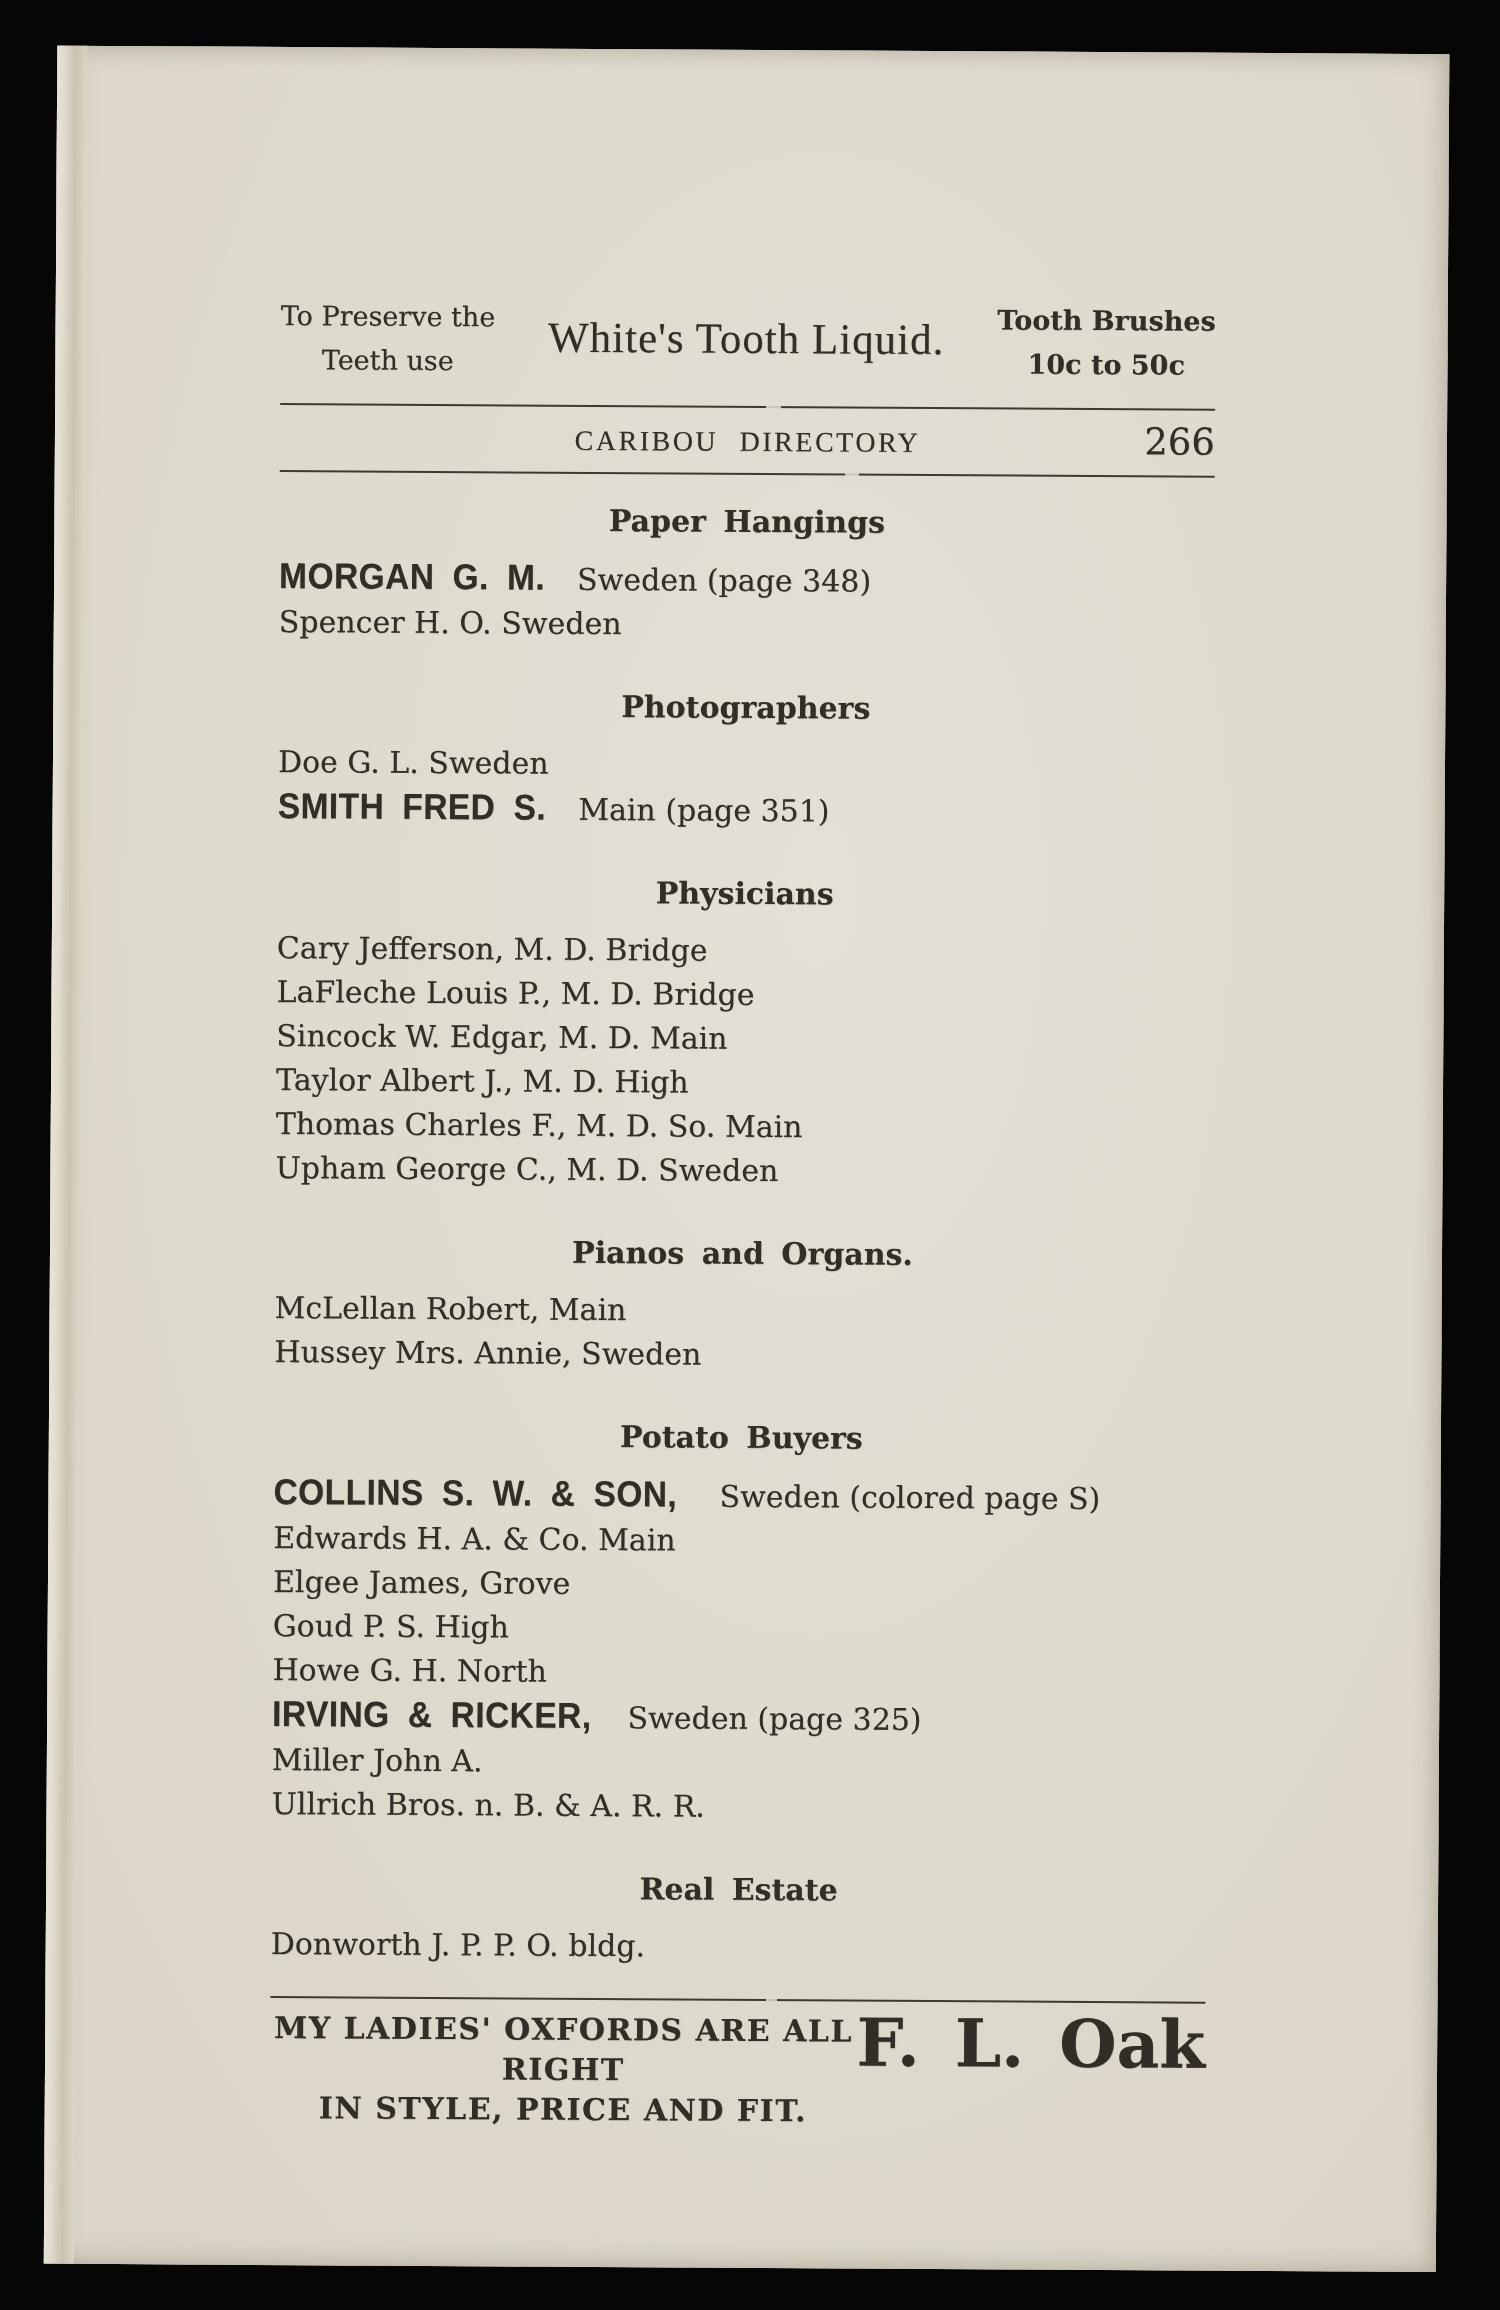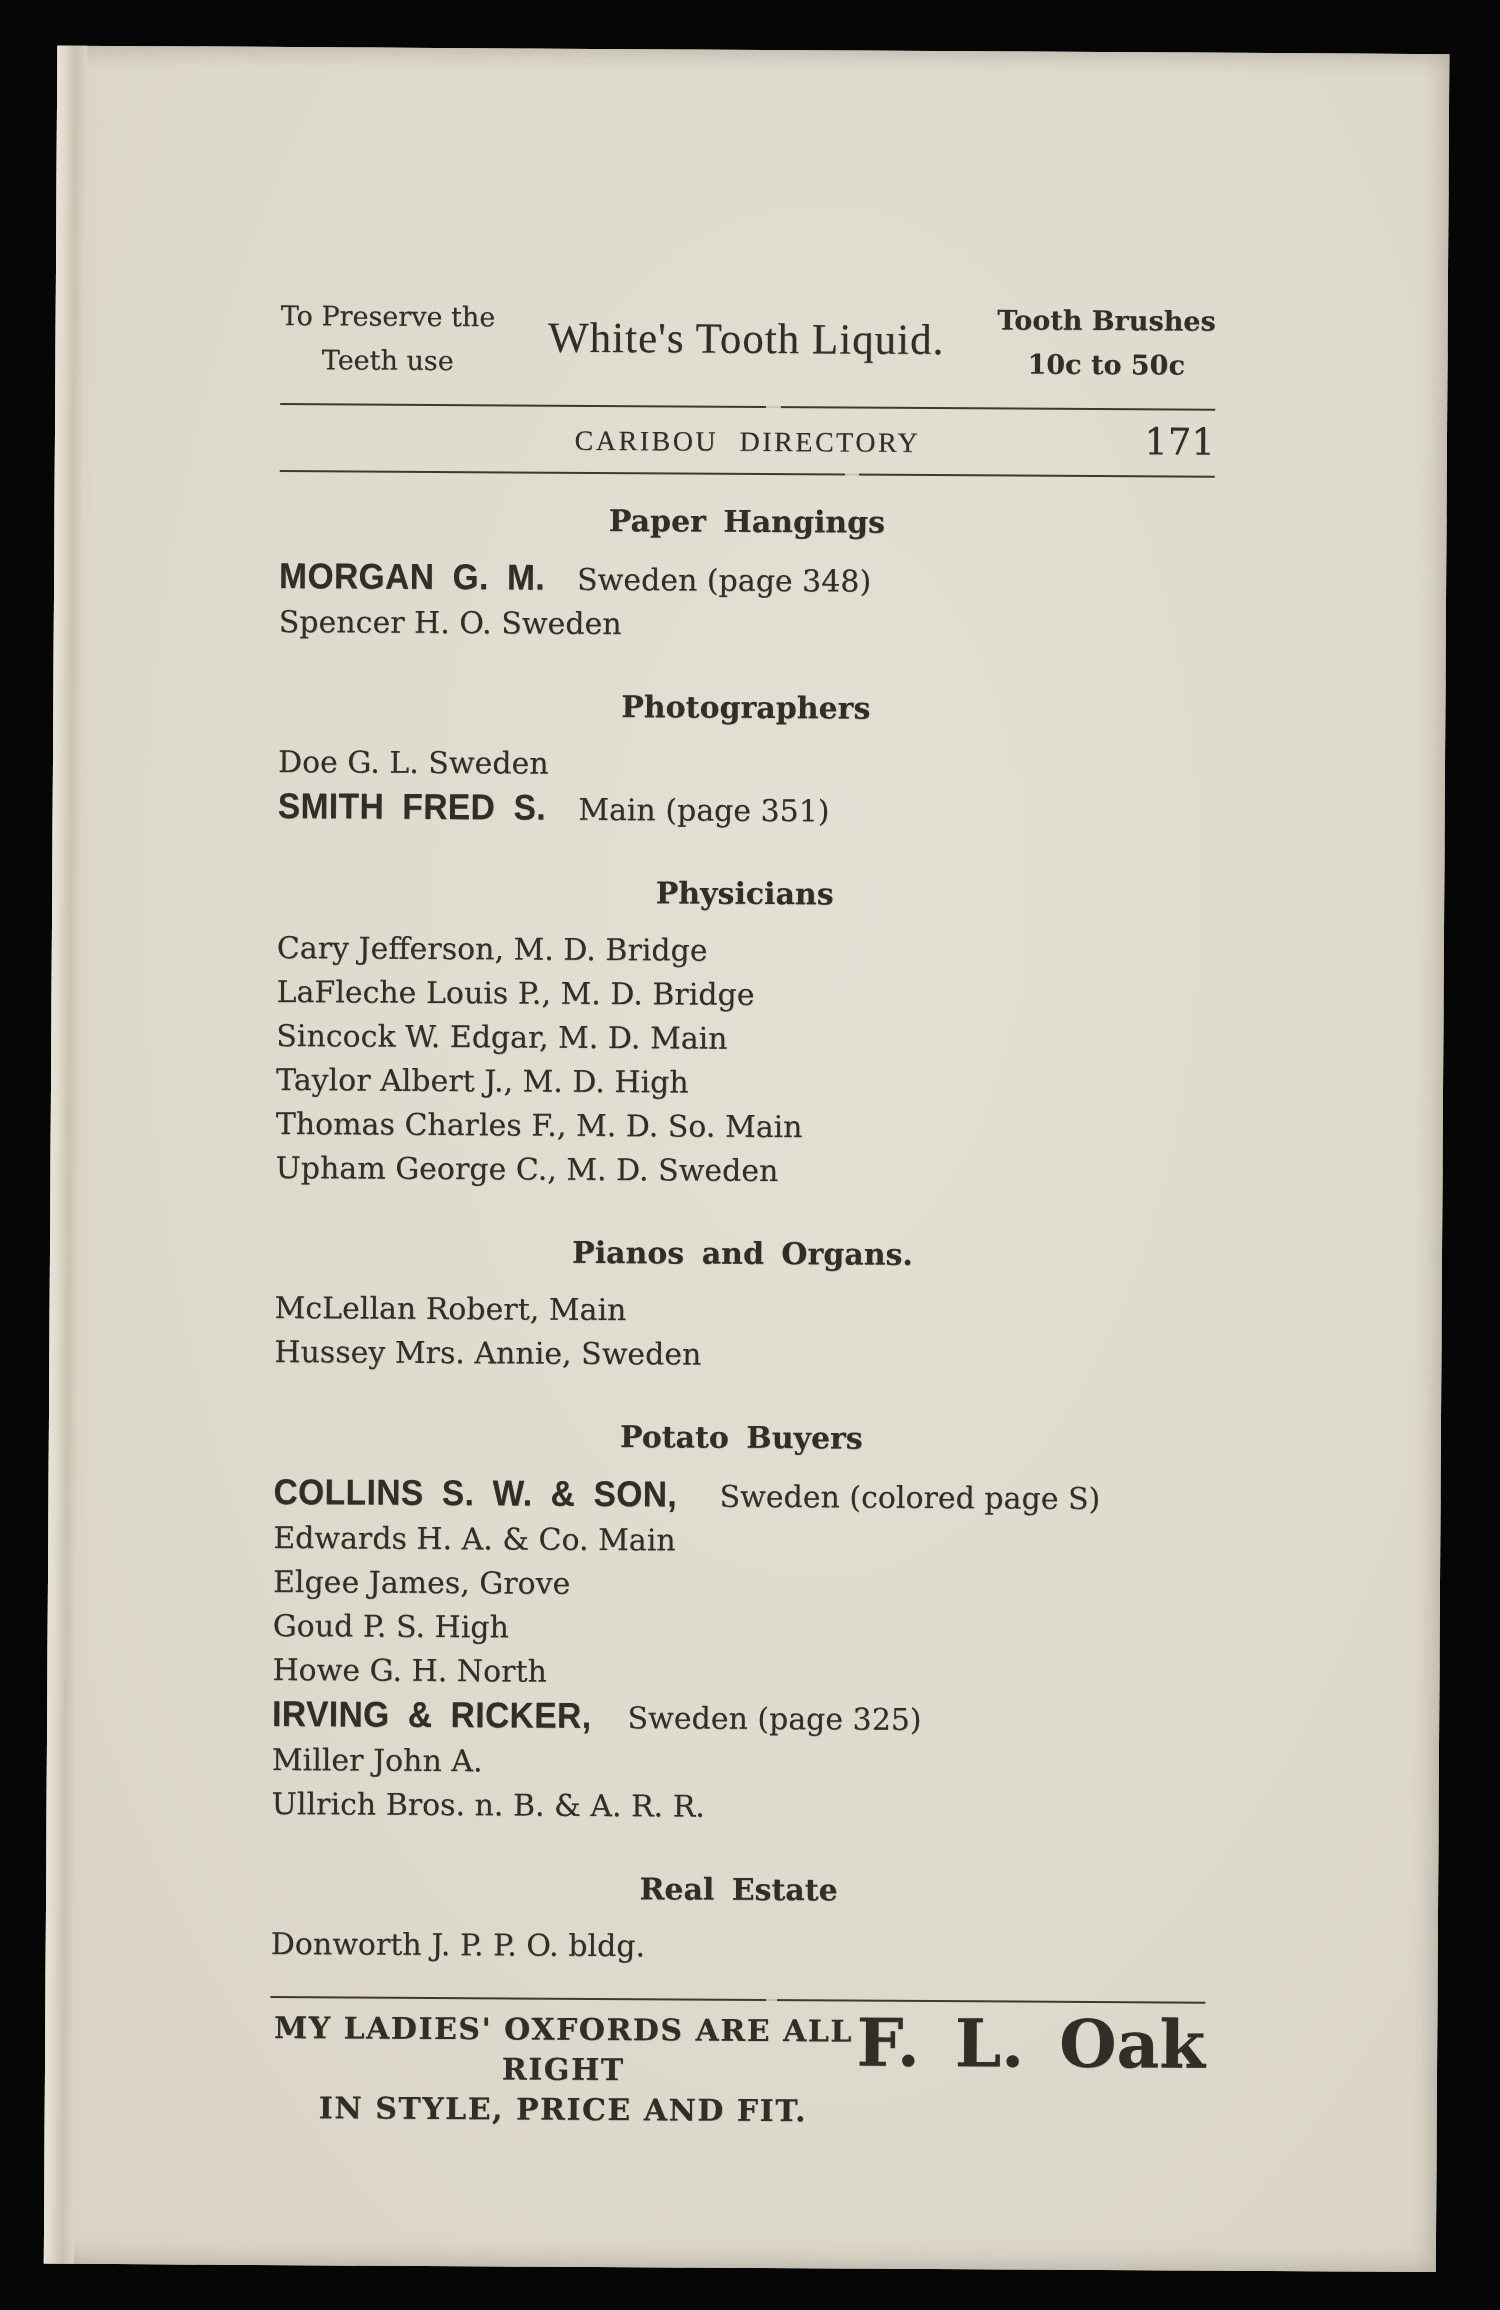--- a/index.html
+++ b/index.html
@@ -172,21 +172,21 @@
       <div class="ad-col bold">
         <div>Tooth Brushes</div>
         <div>10c to 50c</div>
       </div>
     </div>
 
     <div class="rule rule-a"></div>
 
     <div class="running-head">
       <span class="rh-title">CARIBOU DIRECTORY</span>
-      <span class="rh-page">171</span>
+      <span class="rh-page">266</span>
     </div>
 
     <div class="rule rule-b"></div>
 
     <div>
 
       <div class="section">
         <div class="section-heading">Paper Hangings</div>
         <div class="entries">
           <div class="entry"><span class="lead">MORGAN G. M.</span><span>Sweden (page 348)</span></div>

